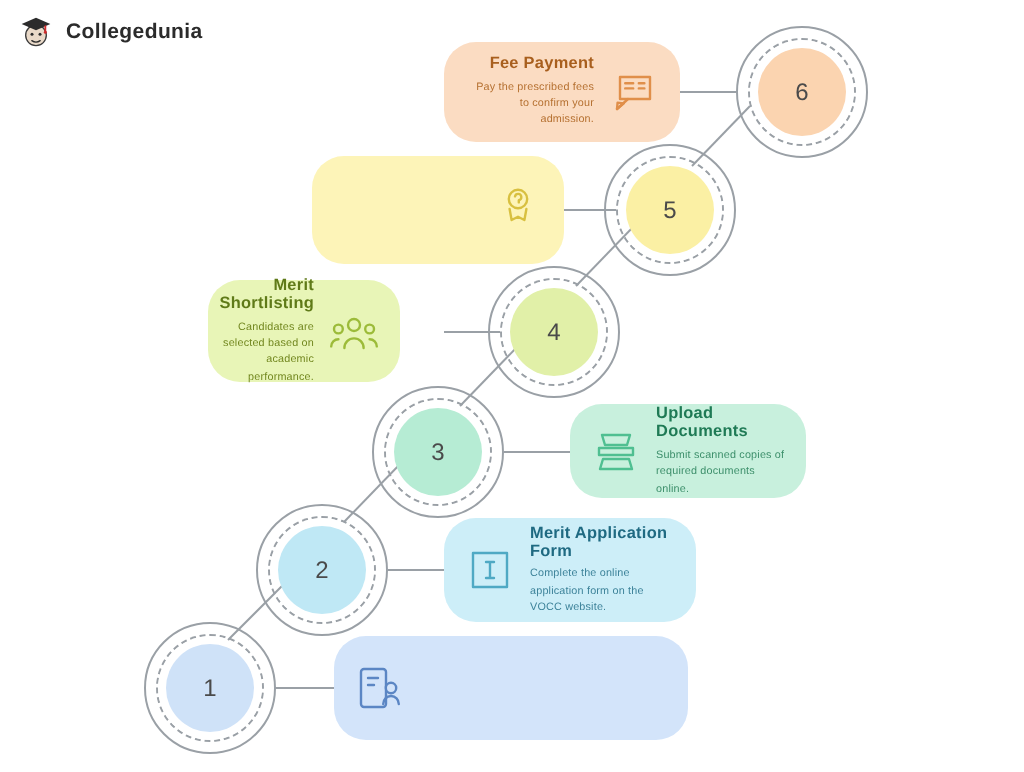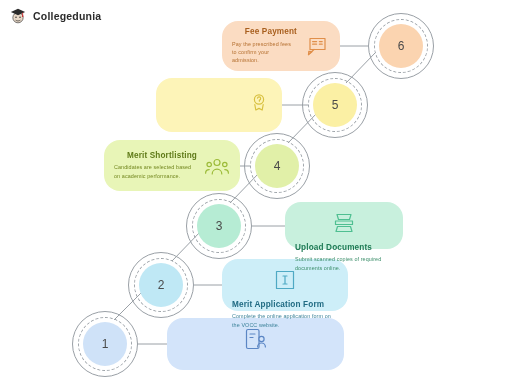--- a/index.html
+++ b/index.html
@@ -80,21 +80,20 @@
   }
   
   .card {
     position: absolute;
     border-radius: 16px;
     box-sizing: border-box;
     display: flex;
     align-items: center;
     padding: 8px 10px;
     gap: 7px;
-    flex-direction: column;
   }
   .card .texts {
     display: flex;
     flex-direction: column;
     gap: 3px;
   }
   .card .c-title {
     font-family: "Liberation Sans", sans-serif;
     font-size: 8.2px;
     font-weight: 700;
@@ -106,21 +105,21 @@
     font-size: 5.4px;
     line-height: 1.55;
     letter-spacing: .1px;
   }
   .card .ico {
     flex: 0 0 auto;
     width: 26px;
     height: 26px;
   }
   .card.rtl { flex-direction: row-reverse; }
-  .card.rtl .texts { align-items: flex-end; }
+  .card.rtl .texts { text-align: right; align-items: flex-end; }
 </style>
 </head>
 <body>
 
 <div id="canvas">
 
   <div id="brand">
     <span id="brand-mark">
       <svg viewBox="0 0 24 24" width="20" height="20">
         <circle cx="12" cy="14" r="6.2" fill="#e9d9c8" stroke="#3a3a3a" stroke-width="0.8"></circle>
@@ -221,21 +220,21 @@
     </span>
   </div>
 
   <div class="node" style="left:244px; top:133px;">
     <span class="ring-outer"></span>
     <span class="ring-dotted"></span>
     <span class="disc" style="background:#e1f0a8;">
       <span class="num">4</span>
     </span>
   </div>
-  <div class="card rtl" style="left:104px; top:140px; width:136px; height:51px; background:#e8f5b7;">
+  <div class="card rtl" style="left:104px; top:140px; width:96px; height:51px; background:#e8f5b7;">
     <span class="ico">
       <svg viewBox="0 0 26 26" width="26" height="26" fill="none" stroke="#9cbb39" stroke-width="1.2" stroke-linecap="round" stroke-linejoin="round">
         <circle cx="13" cy="9.5" r="3"></circle>
         <path d="M8.2 21c0-2.7 2.1-4.8 4.8-4.8s4.8 2.1 4.8 4.8"></path>
         <circle cx="5.2" cy="11.5" r="2.2"></circle>
         <path d="M1.6 20.2c0-2 1.6-3.6 3.6-3.6"></path>
         <circle cx="20.8" cy="11.5" r="2.2"></circle>
         <path d="M24.4 20.2c0-2-1.6-3.6-3.6-3.6"></path>
       </svg>
     </span>

